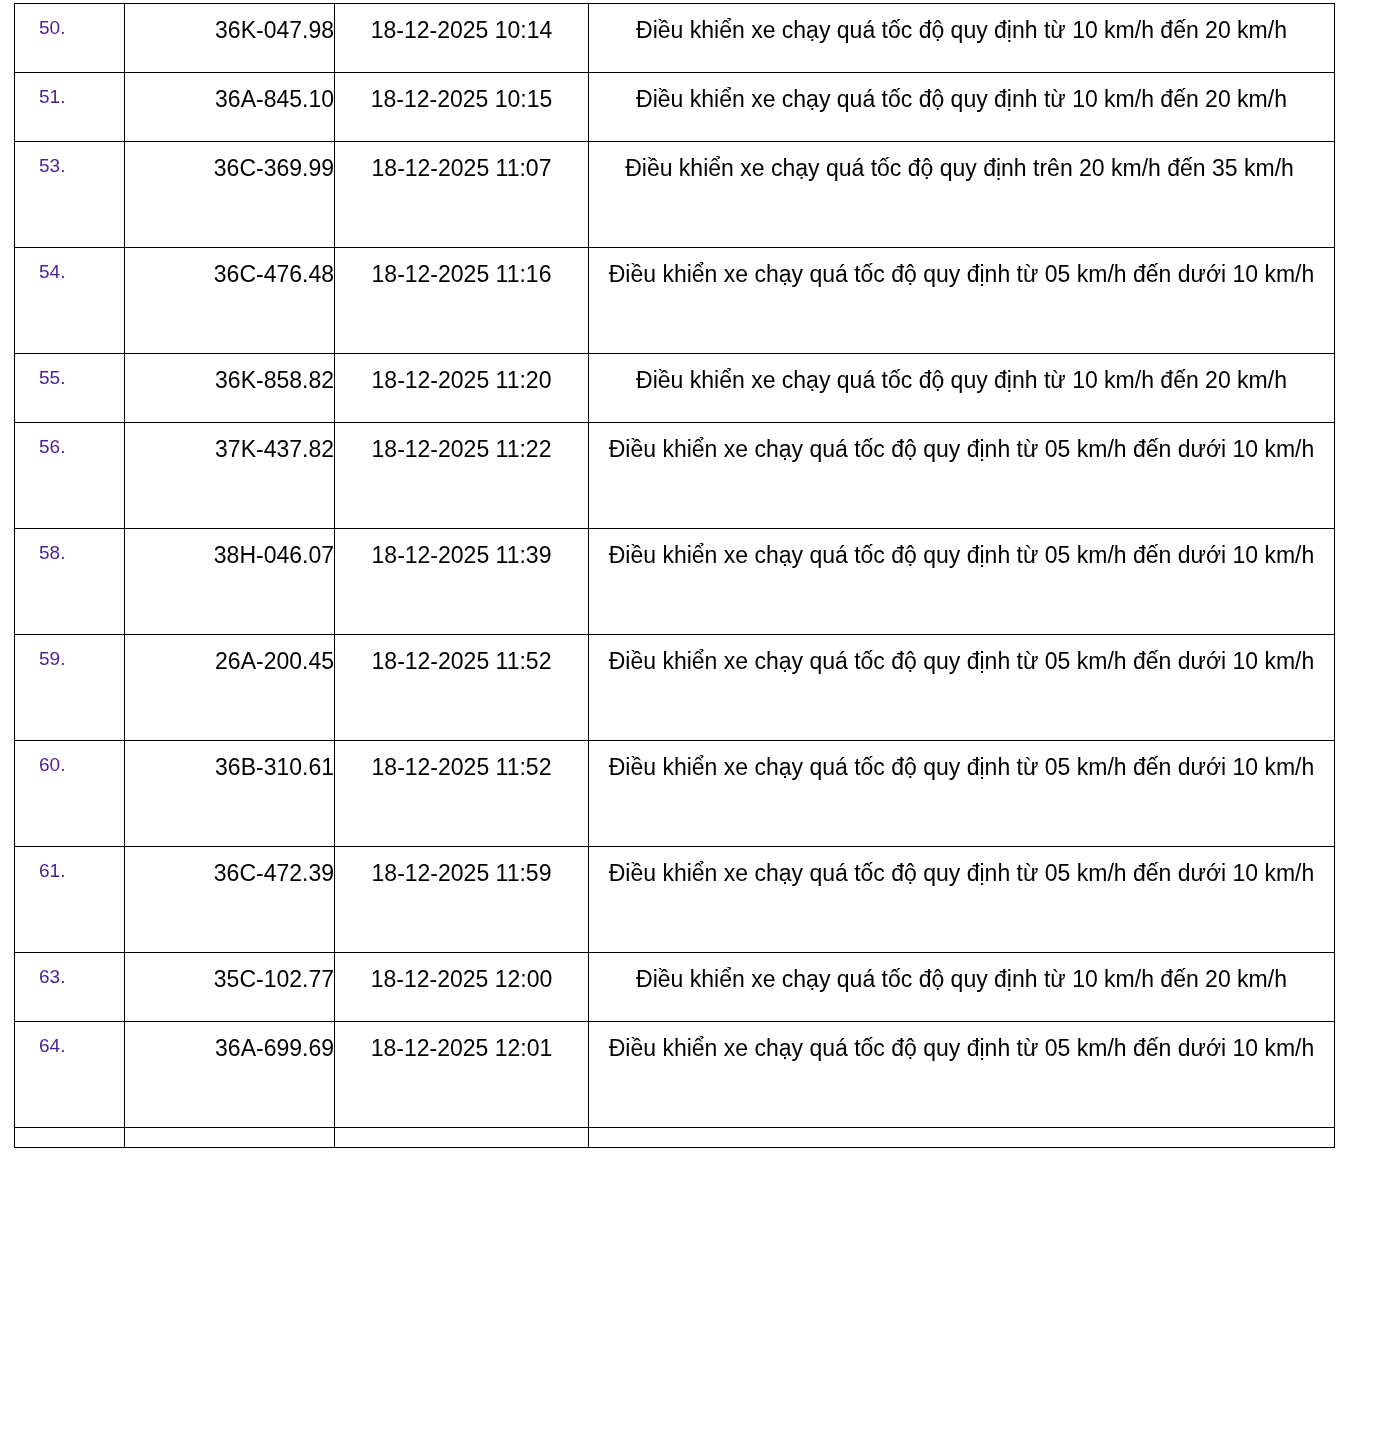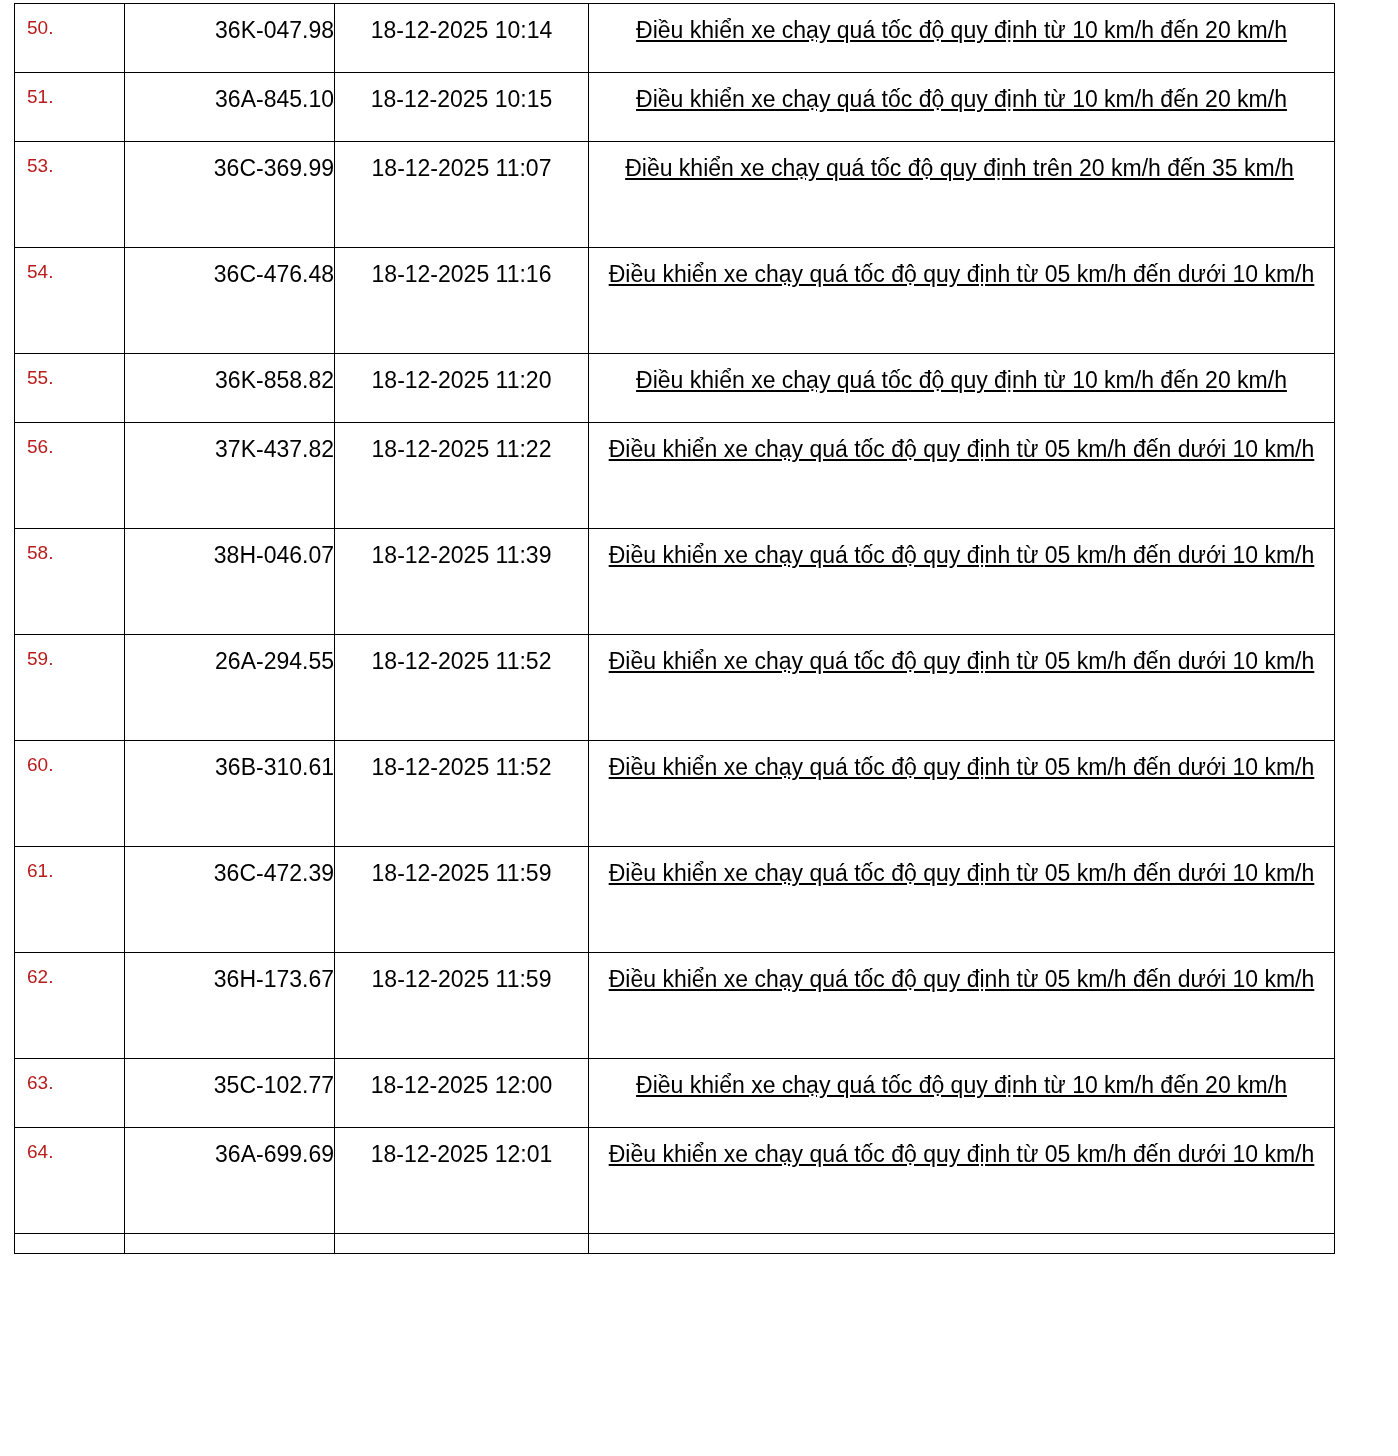--- a/index.html
+++ b/index.html
@@ -27,41 +27,40 @@
   td {
     border: 1px solid #000;
     vertical-align: top;
     padding: 0;
     font-size: 23px;
     line-height: 37px;
   }
   td.no {
     width: 110px;
     font-size: 19px;
-    color: #b91c1c;
-    padding: 10px 0 0 12px;
+    color: #4c1d95;
+    padding: 10px 0 0 24px;
     line-height: 28px;
     box-sizing: border-box;
   }
   td.plate {
     width: 210px;
     text-align: right;
     padding-top: 8px;
   }
   td.time {
     width: 254px;
     text-align: center;
     padding-top: 8px;
   }
   td.desc {
     width: 746px;
     text-align: center;
     padding: 8px 10px 0 10px;
     box-sizing: border-box;
-    text-decoration: underline;
   }
   tr.r1 td { height: 69px; box-sizing: border-box; }
   tr.r2 td { height: 106px; box-sizing: border-box; }
   tr.stub td { height: 20px; box-sizing: border-box; }
 </style>
 </head>
 <body>
 
 <div id="sheet">
   <table>
@@ -103,39 +102,33 @@
         <td class="desc">Điều khiển xe chạy quá tốc độ quy định từ 05 km/h đến dưới 10 km/h</td>
       </tr>
       <tr class="r2">
         <td class="no">58.</td>
         <td class="plate">38H-046.07</td>
         <td class="time">18-12-2025 11:39</td>
         <td class="desc">Điều khiển xe chạy quá tốc độ quy định từ 05 km/h đến dưới 10 km/h</td>
       </tr>
       <tr class="r2">
         <td class="no">59.</td>
-        <td class="plate">26A-294.55</td>
+        <td class="plate">26A-200.45</td>
         <td class="time">18-12-2025 11:52</td>
         <td class="desc">Điều khiển xe chạy quá tốc độ quy định từ 05 km/h đến dưới 10 km/h</td>
       </tr>
       <tr class="r2">
         <td class="no">60.</td>
         <td class="plate">36B-310.61</td>
         <td class="time">18-12-2025 11:52</td>
         <td class="desc">Điều khiển xe chạy quá tốc độ quy định từ 05 km/h đến dưới 10 km/h</td>
       </tr>
       <tr class="r2">
         <td class="no">61.</td>
         <td class="plate">36C-472.39</td>
-        <td class="time">18-12-2025 11:59</td>
-        <td class="desc">Điều khiển xe chạy quá tốc độ quy định từ 05 km/h đến dưới 10 km/h</td>
-      </tr>
-      <tr class="r2">
-        <td class="no">62.</td>
-        <td class="plate">36H-173.67</td>
         <td class="time">18-12-2025 11:59</td>
         <td class="desc">Điều khiển xe chạy quá tốc độ quy định từ 05 km/h đến dưới 10 km/h</td>
       </tr>
       <tr class="r1">
         <td class="no">63.</td>
         <td class="plate">35C-102.77</td>
         <td class="time">18-12-2025 12:00</td>
         <td class="desc">Điều khiển xe chạy quá tốc độ quy định từ 10 km/h đến 20 km/h</td>
       </tr>
       <tr class="r2">

